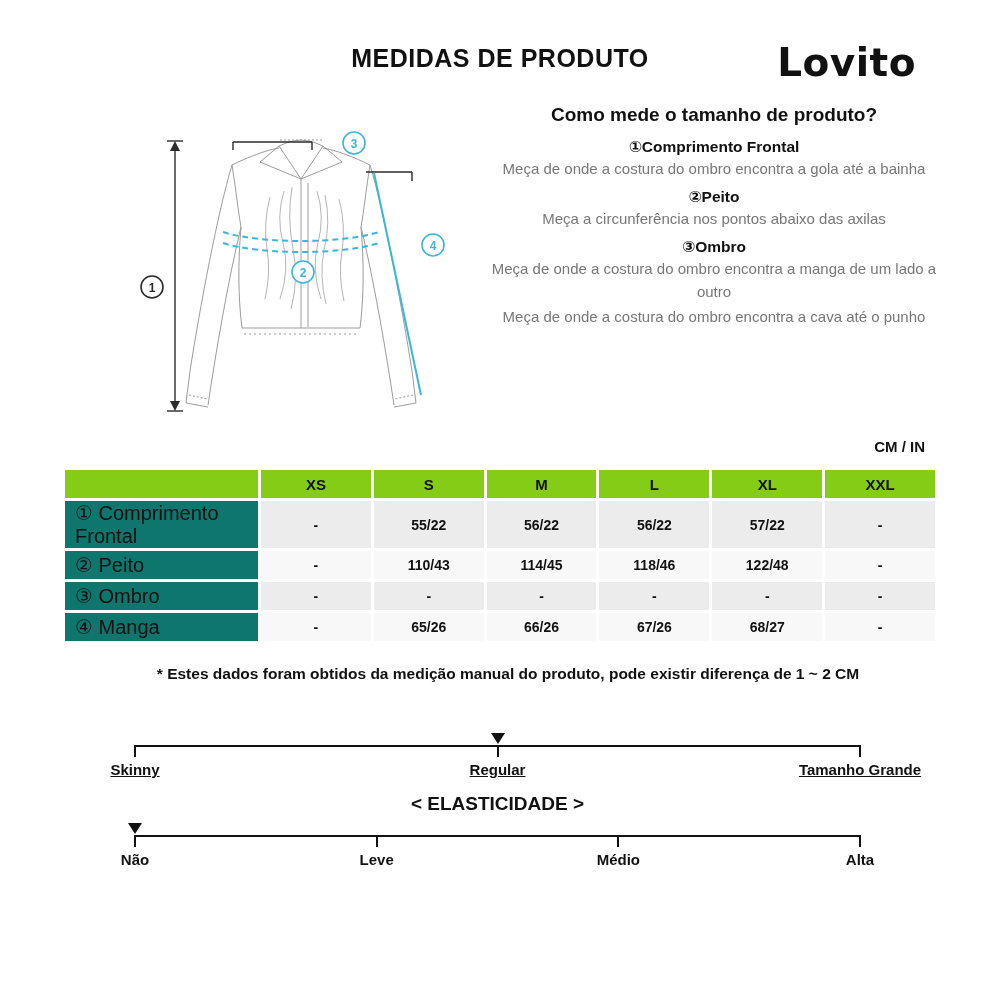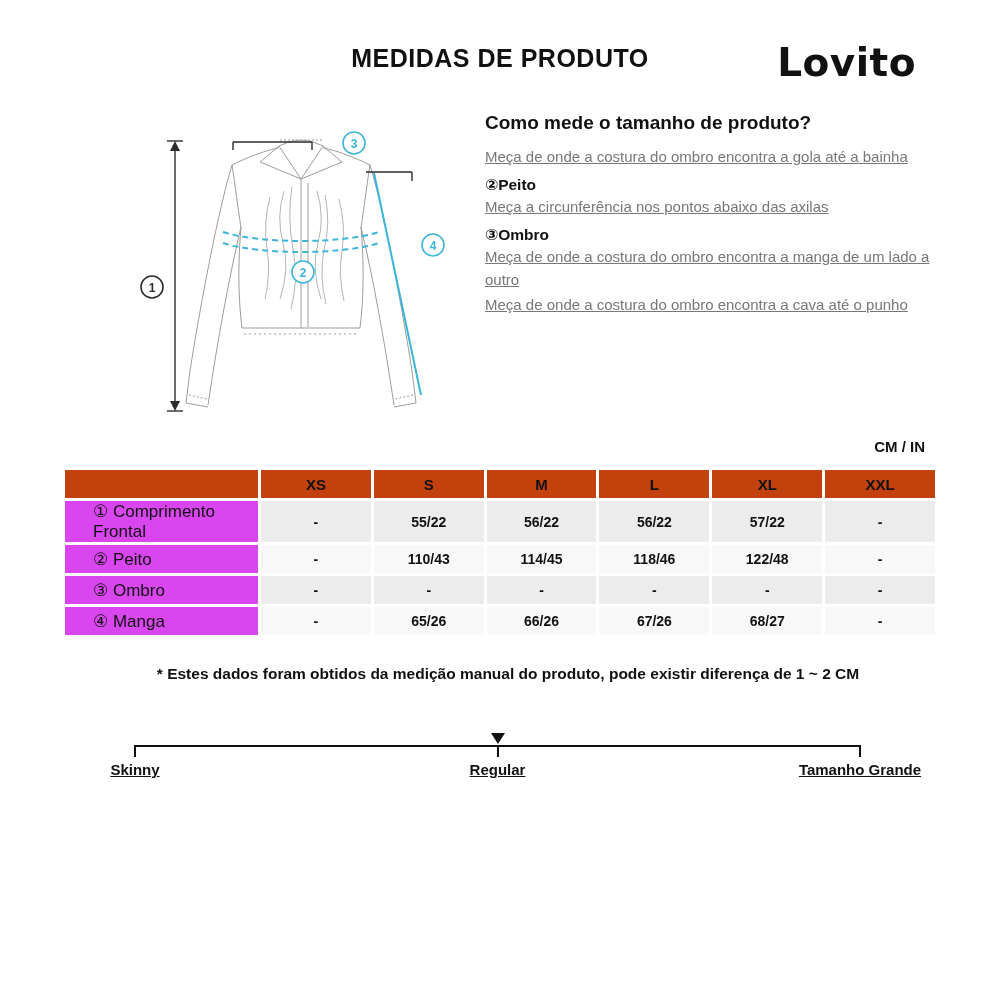--- a/index.html
+++ b/index.html
@@ -19,33 +19,33 @@
   .marks-black polygon { fill:#2b2b2b; }
   .marks-accent path { fill:none; stroke:var(--accent,#3cb5d9); stroke-width:2; }
   .badge circle { fill:#fff; stroke-width:1.6; }
   .badge text { font-size:12px; font-weight:bold; text-anchor:middle;
                 font-family:"Liberation Sans",sans-serif; }
   .badge-dark circle { stroke:#2b2b2b; }
   .badge-dark text { fill:#2b2b2b; }
   .badge-accent circle { stroke:var(--accent,#3cb5d9); }
   .badge-accent text { fill:var(--accent,#3cb5d9); }
 
-  .guide { position:absolute; left:485px; top:112px; width:458px; }
+  .guide { position:absolute; left:485px; top:104px; width:458px;text-align:center; }
   .guide-heading { font-size:19px; font-weight:bold; margin-bottom:12px; }
   .g-label { font-size:15.5px; font-weight:bold; color:#111; margin-top:7px; }
-  .g-desc  { font-size:15px; color:#777; line-height:1.53; margin-top:2px;text-decoration:underline; }
+  .g-desc  { font-size:15px; color:#777; line-height:1.53; margin-top:2px; }
 
   .units { position:absolute; top:438px; right:75px; font-size:15px; font-weight:bold; }
 
   .size-table-wrap { position:absolute; left:62px; top:467px; width:876px; }
   table { width:100%; border-collapse:separate; border-spacing:3px; table-layout:fixed; }
   th, td { height:28px; text-align:center; vertical-align:middle; }
-  th { background:#c2410c; font-size:15px; font-weight:bold; }
-  td.rowlabel { background:#d946ef; text-align:left; padding-left:28px;
-                font-size:17px; font-weight:normal; }
+  th { background:#84cc16; font-size:15px; font-weight:bold; }
+  td.rowlabel { background:#0f766e; text-align:left; padding-left:10px;
+                font-size:20px; font-weight:normal; }
   td.val { font-size:14px; font-weight:bold; }
   tr.odd  td.val { background:#ececec; }
   tr.even td.val { background:#f8f8f8; }
 
   .footnote { position:absolute; top:665px; left:8px; width:100%; text-align:center;
               font-size:15.5px; font-weight:bold; }
 
   .scale { position:absolute; left:135px; width:725px; height:84px; }
   .scale-fit { top:701px; }
   .scale-ela { top:793px; }
@@ -140,20 +140,21 @@
     </g>
     <g class="badge badge-accent">
       <circle cx="313" cy="130" r="11"></circle>
       <text x="313" y="134.5">4</text>
     </g>
   </svg>
 
   <div class="guide">
     <div class="guide-heading">Como mede o tamanho de produto?</div>
 
+    <div class="g-label"><span>①</span><span>Comprimento Frontal</span></div>
     <div class="g-desc">Meça de onde a costura do ombro encontra a gola até a bainha</div>
 
     <div class="g-label"><span>②</span><span>Peito</span></div>
     <div class="g-desc">Meça a circunferência nos pontos abaixo das axilas</div>
 
     <div class="g-label"><span>③</span><span>Ombro</span></div>
     <div class="g-desc">Meça de onde a costura do ombro encontra a manga de um lado a outro</div>
 
     <div class="g-desc">Meça de onde a costura do ombro encontra a cava até o punho</div>
   </div>
@@ -229,14 +230,27 @@
     <div class="marker" style="left:50%;"></div>
     <div class="s-line"></div>
     <div class="tick" style="left:0%;"></div>
     <div class="tick" style="left:50%;"></div>
     <div class="tick" style="left:100%;"></div>
     <div class="s-label" style="left:0%;">Skinny</div>
     <div class="s-label" style="left:50%;">Regular</div>
     <div class="s-label" style="left:100%;">Tamanho Grande</div>
   </div>
 
+  <div class="scale scale-ela">
+    <div class="s-title">&lt; ELASTICIDADE &gt;</div>
+    <div class="marker" style="left:0%;"></div>
+    <div class="s-line"></div>
+    <div class="tick" style="left:0%;"></div>
+    <div class="tick" style="left:33.333%;"></div>
+    <div class="tick" style="left:66.667%;"></div>
+    <div class="tick" style="left:100%;"></div>
+    <div class="s-label" style="left:0%;">Não</div>
+    <div class="s-label" style="left:33.333%;">Leve</div>
+    <div class="s-label" style="left:66.667%;">Médio</div>
+    <div class="s-label" style="left:100%;">Alta</div>
+  </div>
 
 </div>
 
 </body></html>

